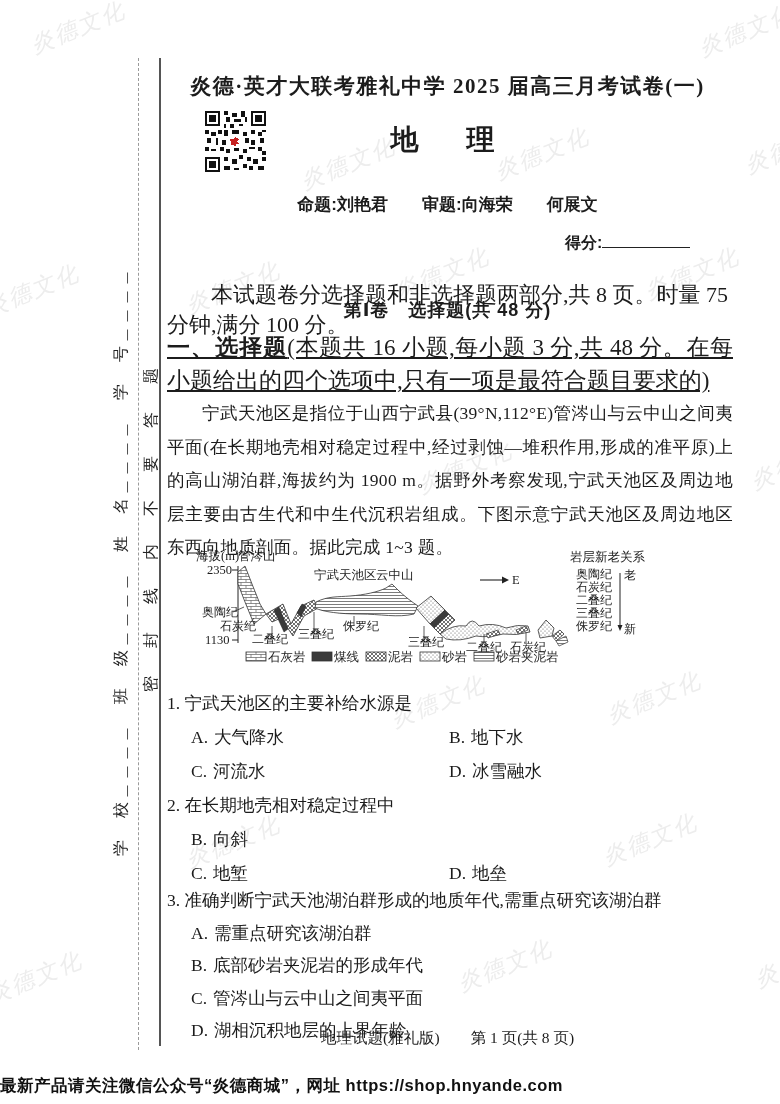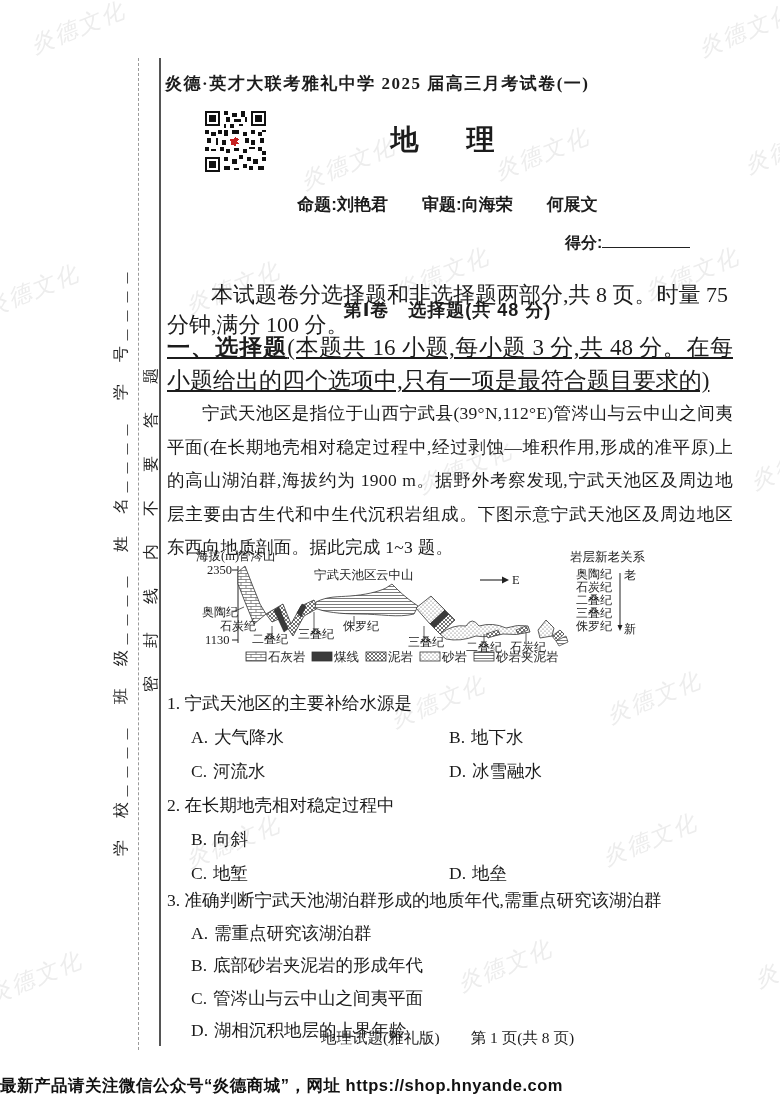--- a/index.html
+++ b/index.html
@@ -22,22 +22,22 @@
   .fields-line{
     left:-158px;top:565px;width:560px;height:22px;text-align:center;
     font-size:16px;letter-spacing:3px;color:#222;
   }
   .seal-text{
     left:-14px;top:517px;width:330px;height:20px;text-align:center;
     font-size:16px;letter-spacing:6px;color:#222;
   }
   
   .paper-title{
-    left:165px;top:72px;width:565px;text-align:left;
-    font-size:17px;font-weight:bold;letter-spacing:1.5px;
+    left:165px;top:72px;width:565px;text-align:center;
+    font-size:21px;font-weight:bold;letter-spacing:1.5px;
   }
   .qr{left:205px;top:111px;width:61px;height:61px;}
   .subject{
     left:165px;top:121px;width:565px;text-align:center;
     font-family:"Liberation Sans","DejaVu Sans",sans-serif;
     font-size:28px;font-weight:bold;letter-spacing:10px;
   }
   .byline{
     left:165px;top:193px;width:565px;text-align:center;
     font-family:"Liberation Sans","DejaVu Sans",sans-serif;

